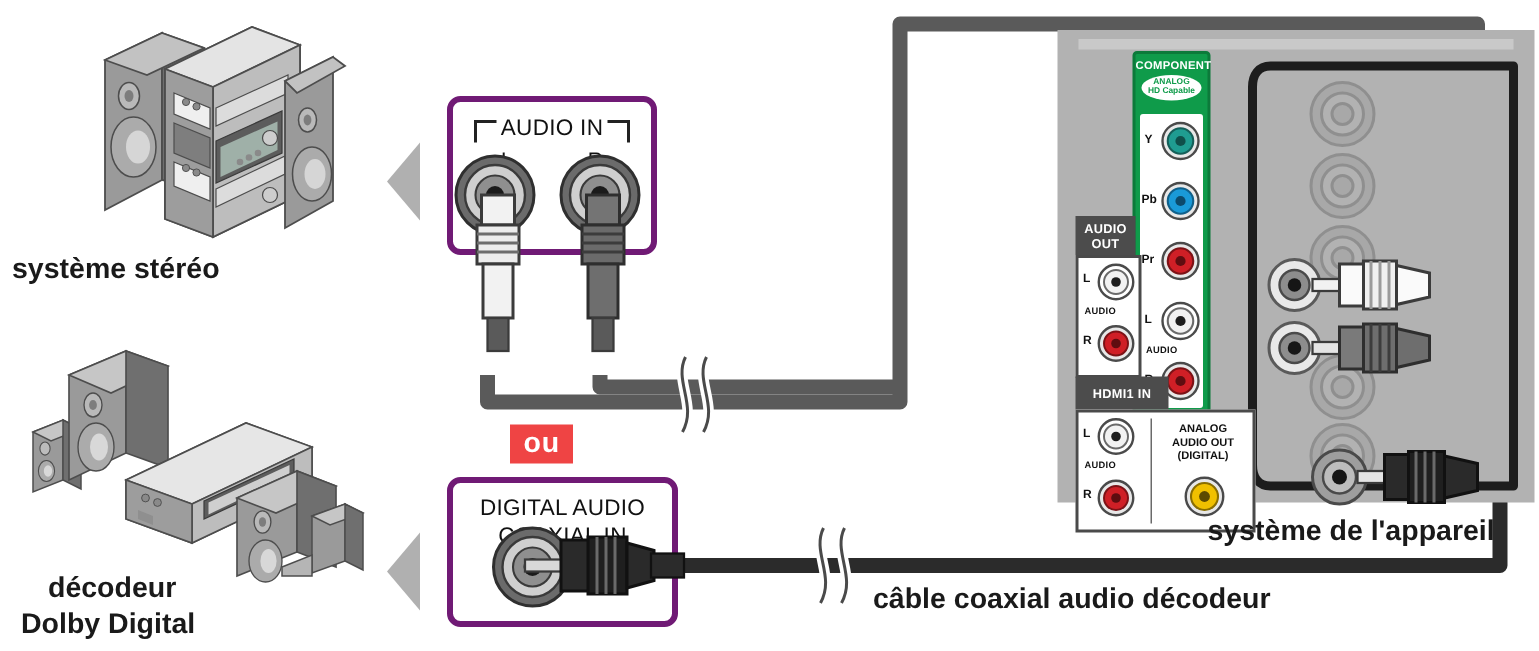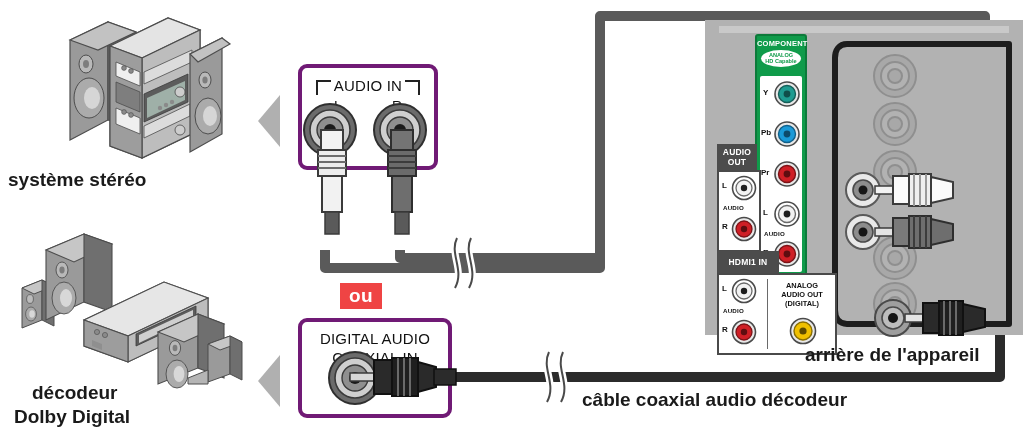--- a/index.html
+++ b/index.html
@@ -414,15 +414,15 @@
       </div>
       <svg class="abs nosel" style="left:70px;top:42px;width:28px;height:28px;">
         <circle cx="14" cy="14" r="12.5" fill="#e8e8e8" stroke="#4a4a4a" stroke-width="1.6"></circle>
         <circle cx="14" cy="14" r="9" fill="#f0c000" stroke="#8a6e00" stroke-width="1.4"></circle>
         <circle cx="14" cy="14" r="3.6" fill="#5d4a00"></circle>
       </svg>
     </div>
 
   </div>
 
-  <div class="abs caption" style="left:805px;top:343px;">arrière de l'appareil</div>
+  <div class="abs caption" style="left:805px;top:343px;">système de l'appareil</div>
 
 </div>
 
 </body></html>

